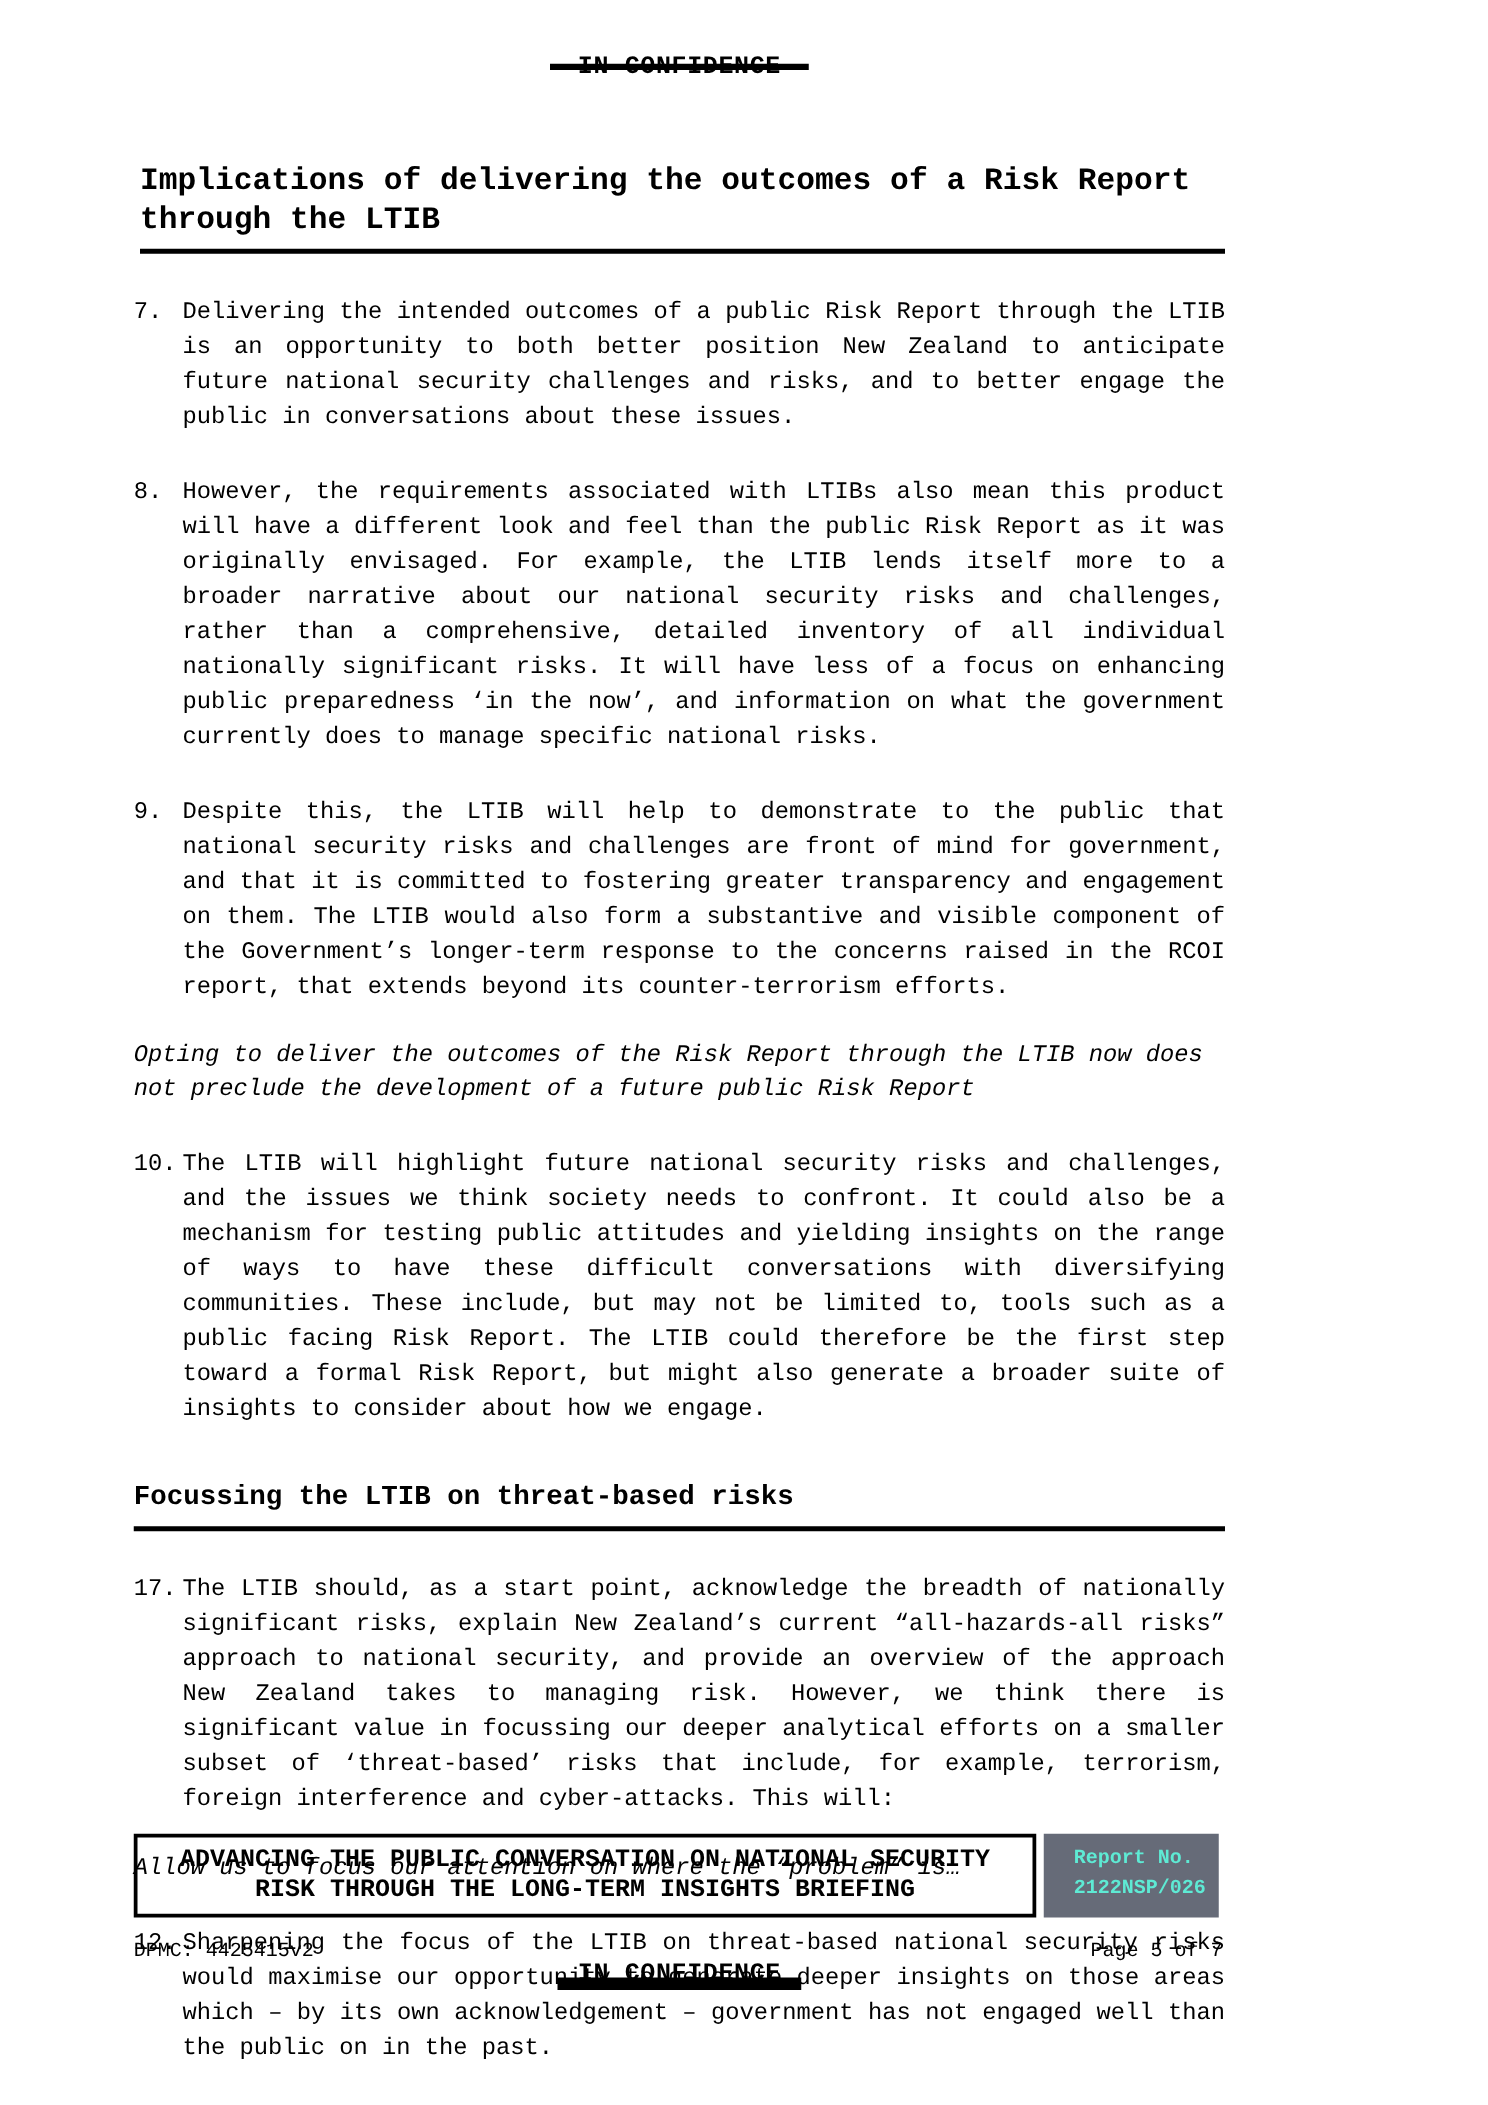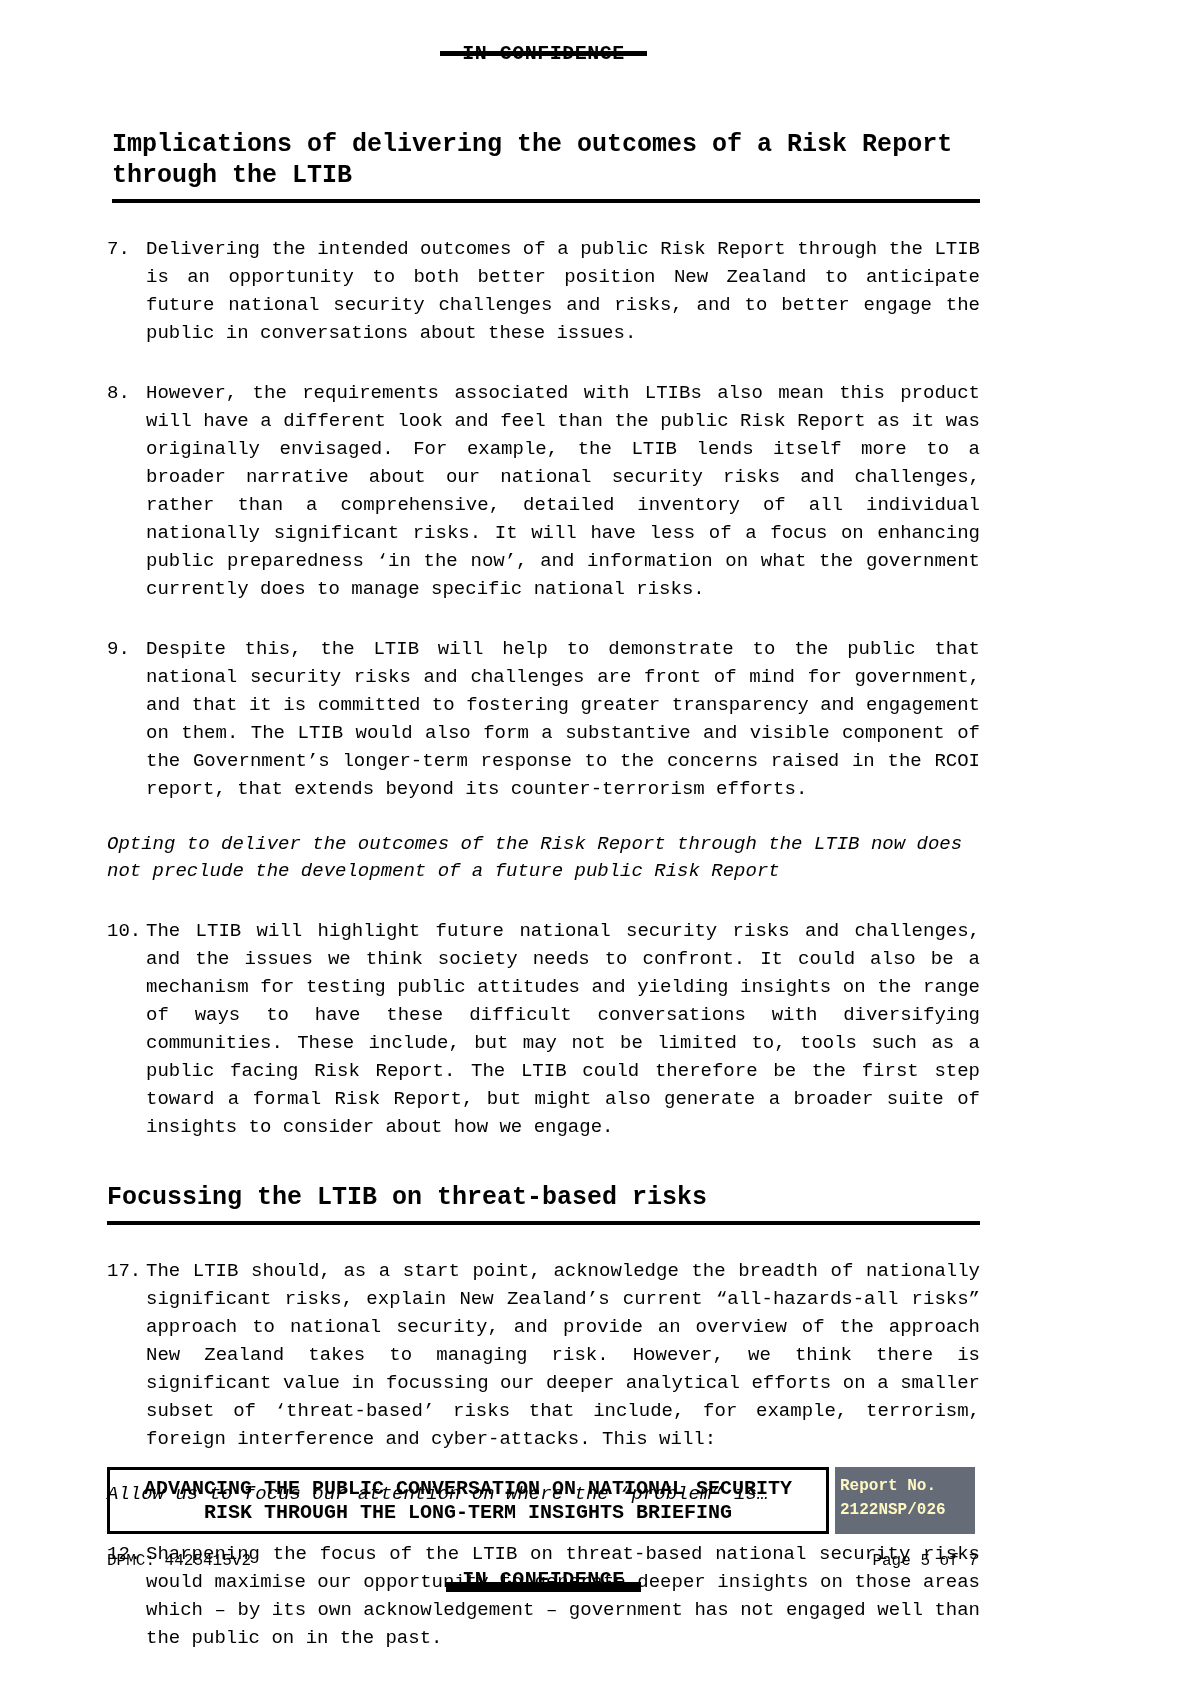--- a/index.html
+++ b/index.html
@@ -32,21 +32,21 @@
   }
 
   
   h1.sec{
     margin:64px 0 0 5px;
     font-size:25px;line-height:31px;font-weight:bold;
     border-bottom:4px solid #000;padding-bottom:8px;
   }
   h2.sec{
     margin:42px 0 0 0;
-    font-size:25px;line-height:30px;font-weight:bold;
+    font-size:22px;line-height:30px;font-weight:bold;
     border-bottom:4px solid #000;padding-bottom:8px;
   }
 
   
   .list-item{display:flex;margin-top:32px;}
   .list-item .num{
     flex:0 0 39px;font-size:19px;line-height:28px;
   }
   .list-item .txt{
     flex:1;font-size:19px;line-height:28px;text-align:justify;
@@ -62,23 +62,23 @@
     display:flex;justify-content:space-between;align-items:stretch;
   }
   .ft-left{
     box-sizing:border-box;width:722px;
     border:3px solid #000;
     padding:7px 12px 6px 12px;
     font-weight:bold;font-size:20px;line-height:24px;text-align:center;
   }
   .ft-right{
     box-sizing:border-box;width:140px;
-    padding:7px 12px 6px 5px;
+    padding:7px 12px 6px 24px;
     font-weight:bold;font-size:16px;line-height:24px;
-    color:#fef9c3;
+    color:#5eead4;
   }
   .doc-footer{
     position:absolute;left:107px;top:1552px;width:871px;
     display:flex;justify-content:space-between;
     font-size:16px;
     align-items:center;
   }
 </style>
 </head>
 <body>

